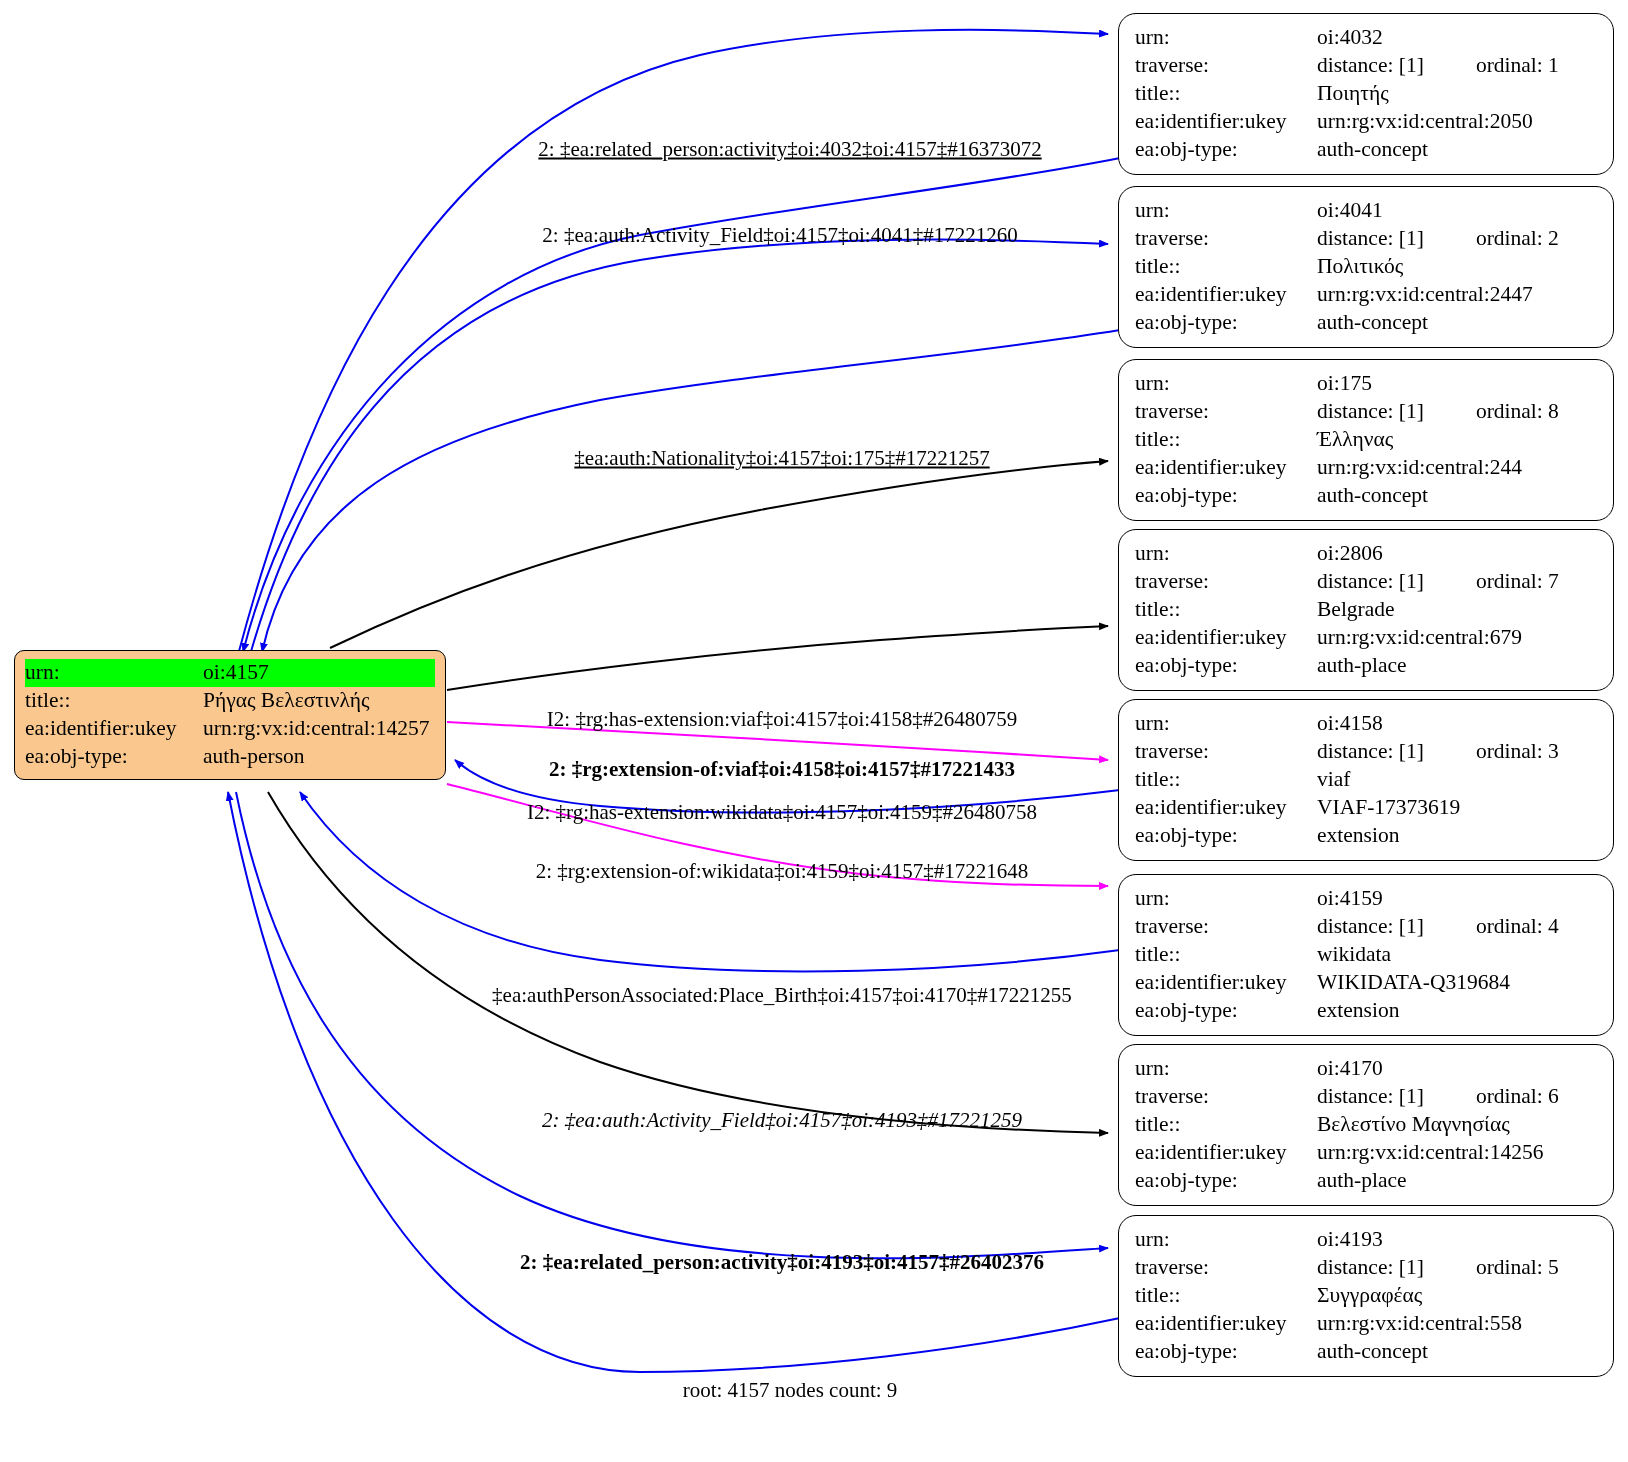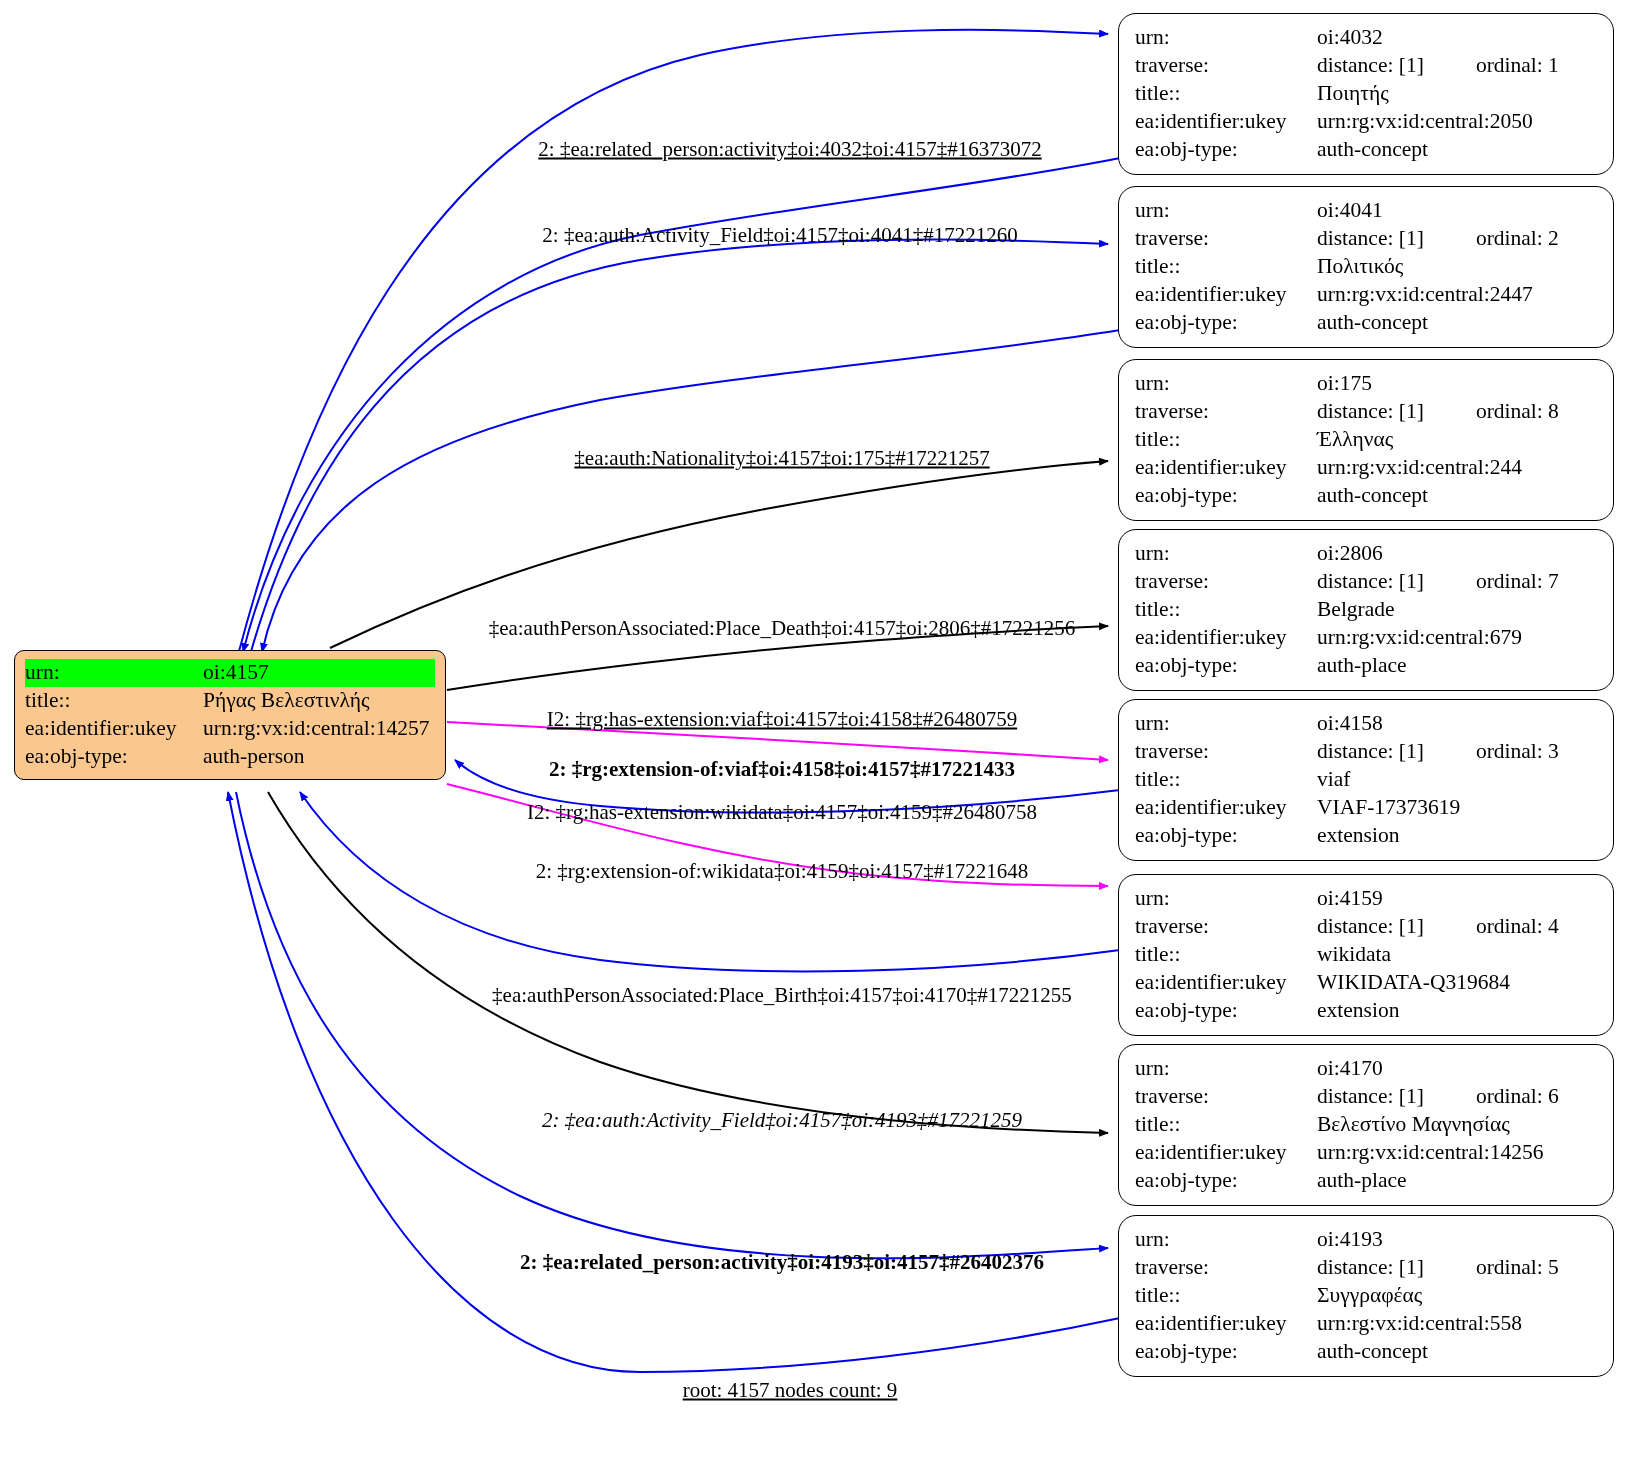--- a/index.html
+++ b/index.html
@@ -72,21 +72,20 @@
     line-height: 1;
     white-space: nowrap;
     color: #000000;
     transform: translate(-50%, -50%);
   }
   .caption {
     position: absolute;
     font-size: 21px;
     white-space: nowrap;
     transform: translate(-50%, -50%);
-    text-decoration: underline;
   }
 </style>
 </head>
 <body>
 
 <div id="canvas">
 
   <svg id="edge-layer" viewBox="0 0 1628 1462" xmlns="http://www.w3.org/2000/svg">
     <defs>
       <marker id="arrB" markerWidth="11" markerHeight="11" refX="9" refY="4" orient="auto" markerUnits="userSpaceOnUse">
@@ -123,22 +122,21 @@
     <path d="M 268,792 C 330,900 430,1000 600,1062 C 760,1118 980,1130 1108,1133" fill="none" stroke="#000000" stroke-width="2" marker-end="url(#arrK)"></path>
 
     <path d="M 236,792 C 268,950 340,1110 520,1196 C 700,1280 960,1258 1108,1248" fill="none" stroke="#0000ee" stroke-width="2" marker-end="url(#arrB)"></path>
 
     <path d="M 1120,1318 C 980,1348 800,1372 640,1372 C 460,1372 300,1160 228,792" fill="none" stroke="#0000ee" stroke-width="2" marker-end="url(#arrB)"></path>
   </svg>
 
   <div class="elabel" style="left:790px; top:149px;text-decoration:underline;">2: ‡ea:related_person:activity‡oi:4032‡oi:4157‡#16373072</div>
   <div class="elabel" style="left:780px; top:235px;">2: ‡ea:auth:Activity_Field‡oi:4157‡oi:4041‡#17221260</div>
   <div class="elabel" style="left:782px; top:458px;text-decoration:underline;">‡ea:auth:Nationality‡oi:4157‡oi:175‡#17221257</div>
-  <div class="elabel" style="left:782px; top:628px;">‡ea:authPersonAssociated:Place_Death‡oi:4157‡oi:2806‡#17221256</div>
-  <div class="elabel" style="left:782px; top:719px;text-decoration:underline;">I2: ‡rg:has-extension:viaf‡oi:4157‡oi:4158‡#26480759</div>
+  <div class="elabel" style="left:782px; top:719px;">I2: ‡rg:has-extension:viaf‡oi:4157‡oi:4158‡#26480759</div>
   <div class="elabel" style="left:782px; top:769px;font-weight:bold;">2: ‡rg:extension-of:viaf‡oi:4158‡oi:4157‡#17221433</div>
   <div class="elabel" style="left:782px; top:812px;">I2: ‡rg:has-extension:wikidata‡oi:4157‡oi:4159‡#26480758</div>
   <div class="elabel" style="left:782px; top:871px;">2: ‡rg:extension-of:wikidata‡oi:4159‡oi:4157‡#17221648</div>
   <div class="elabel" style="left:782px; top:995px;">‡ea:authPersonAssociated:Place_Birth‡oi:4157‡oi:4170‡#17221255</div>
   <div class="elabel" style="left:782px; top:1120px;font-style:italic;">2: ‡ea:auth:Activity_Field‡oi:4157‡oi:4193‡#17221259</div>
   <div class="elabel" style="left:782px; top:1262px;font-weight:bold;">2: ‡ea:related_person:activity‡oi:4193‡oi:4157‡#26402376</div>
 
   <div class="node root" style="left:14px; top:650px; width:432px;">
     <table class="ntable">
       <tbody>

